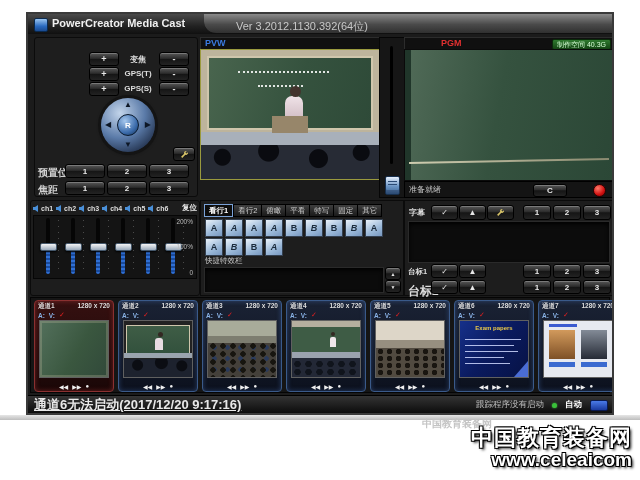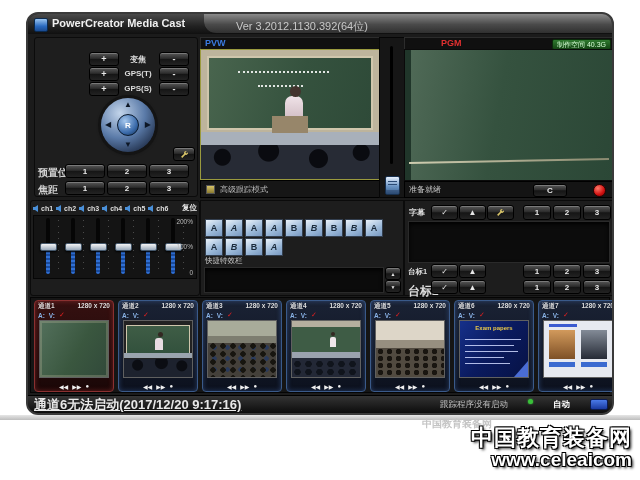--- a/index.html
+++ b/index.html
@@ -1,20 +1,20 @@
 <!DOCTYPE html>
 <html><head>
 <meta charset="utf-8">
 <style>
   html,body{margin:0;padding:0;background:#fff;}
   #canvas{position:relative;width:640px;height:480px;background:#fff;overflow:hidden;
           font-family:"Liberation Sans","DejaVu Sans",sans-serif;}
   
   #app{position:absolute;left:26px;top:12px;width:584px;height:399px;background:#1b1b1b;
-       border:2px solid #3a3a3a;border-radius:12px;overflow:hidden;}
+       border:2px solid #3a3a3a;border-radius:0;overflow:hidden;}
   .titlebar{position:absolute;left:0;top:0;width:584px;height:20px;
             background:linear-gradient(#4a4a4a,#222 60%,#101010);}
   .app-icon{position:absolute;left:6px;top:4px;width:12px;height:12px;border-radius:2px;
             background:linear-gradient(#9ac4f0,#2a6ac0 60%,#1a4a90);border:1px solid #0a2a50;}
   .app-title{position:absolute;left:24px;top:3px;font-size:11px;font-weight:bold;color:#f0f0f0;}
   .ver-band{position:absolute;left:176px;right:0;top:0;height:19px;
             background:linear-gradient(#8a8a8a,#4a4a4a 55%,#303030);border-bottom:1px solid #101010;
             border-bottom-left-radius:12px;}
   .ver-text{position:absolute;left:32px;top:5px;font-size:11px;color:#c8c8c8;}
   
@@ -190,21 +190,21 @@
   .ph{position:absolute;top:16%;width:38%;height:52%;}
   .ph1{left:7%;background:linear-gradient(#d29a5c,#7e5026);}
   .ph2{right:7%;background:linear-gradient(#838b97,#262b36);}
   .phbar{position:absolute;bottom:18%;width:38%;height:5px;background:#3a6ad0;}
   .pb1{left:7%;} .pb2{right:7%;}
   .tl7{position:absolute;left:7%;top:6%;width:42%;height:3px;background:#3a5ad0;}
   
   .statusbar{position:absolute;left:0;top:381px;width:584px;height:18px;
              background:linear-gradient(#343434,#0a0a0a);border-top:1px solid #000;}
   .st-left{position:absolute;left:6px;top:0;font-size:13px;color:#e8e8e8;font-weight:bold;text-decoration:underline;}
-  .st-right{position:absolute;right:4px;top:3px;display:flex;gap:20px;}
+  .st-right{position:absolute;right:4px;top:3px;display:flex;align-items:center;gap:8px;}
   .st-track{font-size:8.5px;color:#c0c0c0;}
   .st-dot{width:5px;height:5px;border-radius:50%;background:#3ac03a;box-shadow:0 0 2px #3ac03a;}
   .st-auto{font-size:8.5px;color:#fff;font-weight:bold;}
   .st-kbd{width:16px;height:9px;border-radius:2px;background:linear-gradient(#4a7ae8,#1a3aa0);
           border:1px solid #0a1a50;}
   
   .wm-bar{position:absolute;left:0;top:415px;width:640px;height:5px;
           background:linear-gradient(#e6e6e6,#bdbdbd);}
   .wm-faint{position:absolute;right:148px;top:417px;font-size:10px;color:#c4c4c4;font-weight:bold;}
   .wm1{position:absolute;right:8px;top:423px;font-size:22px;font-weight:bold;color:#fff;letter-spacing:1px;
@@ -350,24 +350,20 @@
       <div class="pv-board">
         <div class="pv-chalk c1"></div>
         <div class="pv-chalk c2"></div>
       </div>
       <div class="pv-teacher-head"></div>
       <div class="pv-teacher"></div>
       <div class="pv-podium"></div>
       <div class="pv-desks"></div>
       <div class="pv-students"></div>
     </div>
-    <div class="pvw-mode">
-      <span class="mode-icon"></span>
-      <span>高级跟踪模式</span>
-    </div>
 
     <div class="tstrip">
       <div class="t-track"></div>
       <div class="t-handle"></div>
     </div>
 
     <div class="pgm-label">
       <span class="pgm-txt">PGM</span>
       <span class="space-badge">制作空间 40.3G</span>
     </div>
@@ -375,20 +371,29 @@
       <div class="pg-edge"></div>
       <div class="pg-tray"></div>
     </div>
     <div class="pgm-status">
       <span class="pgm-ready">准备就绪</span>
       <div class="btn c-btn">C</div>
       <div class="rec-btn"></div>
     </div>
 
     <div class="fx">
+      <div class="fx-tabs">
+        <div class="fx-tab active">看行1</div>
+        <div class="fx-tab">看行2</div>
+        <div class="fx-tab">俯瞰</div>
+        <div class="fx-tab">平看</div>
+        <div class="fx-tab">特写</div>
+        <div class="fx-tab">固定</div>
+        <div class="fx-tab">其它</div>
+      </div>
       <div class="fxrow fxr1">
         <div class="fxi">A</div>
         <div class="fxi">A</div>
         <div class="fxi">A</div>
         <div class="fxi">A</div>
         <div class="fxi">B</div>
         <div class="fxi">B</div>
         <div class="fxi">B</div>
         <div class="fxi">B</div>
         <div class="fxi">A</div>

